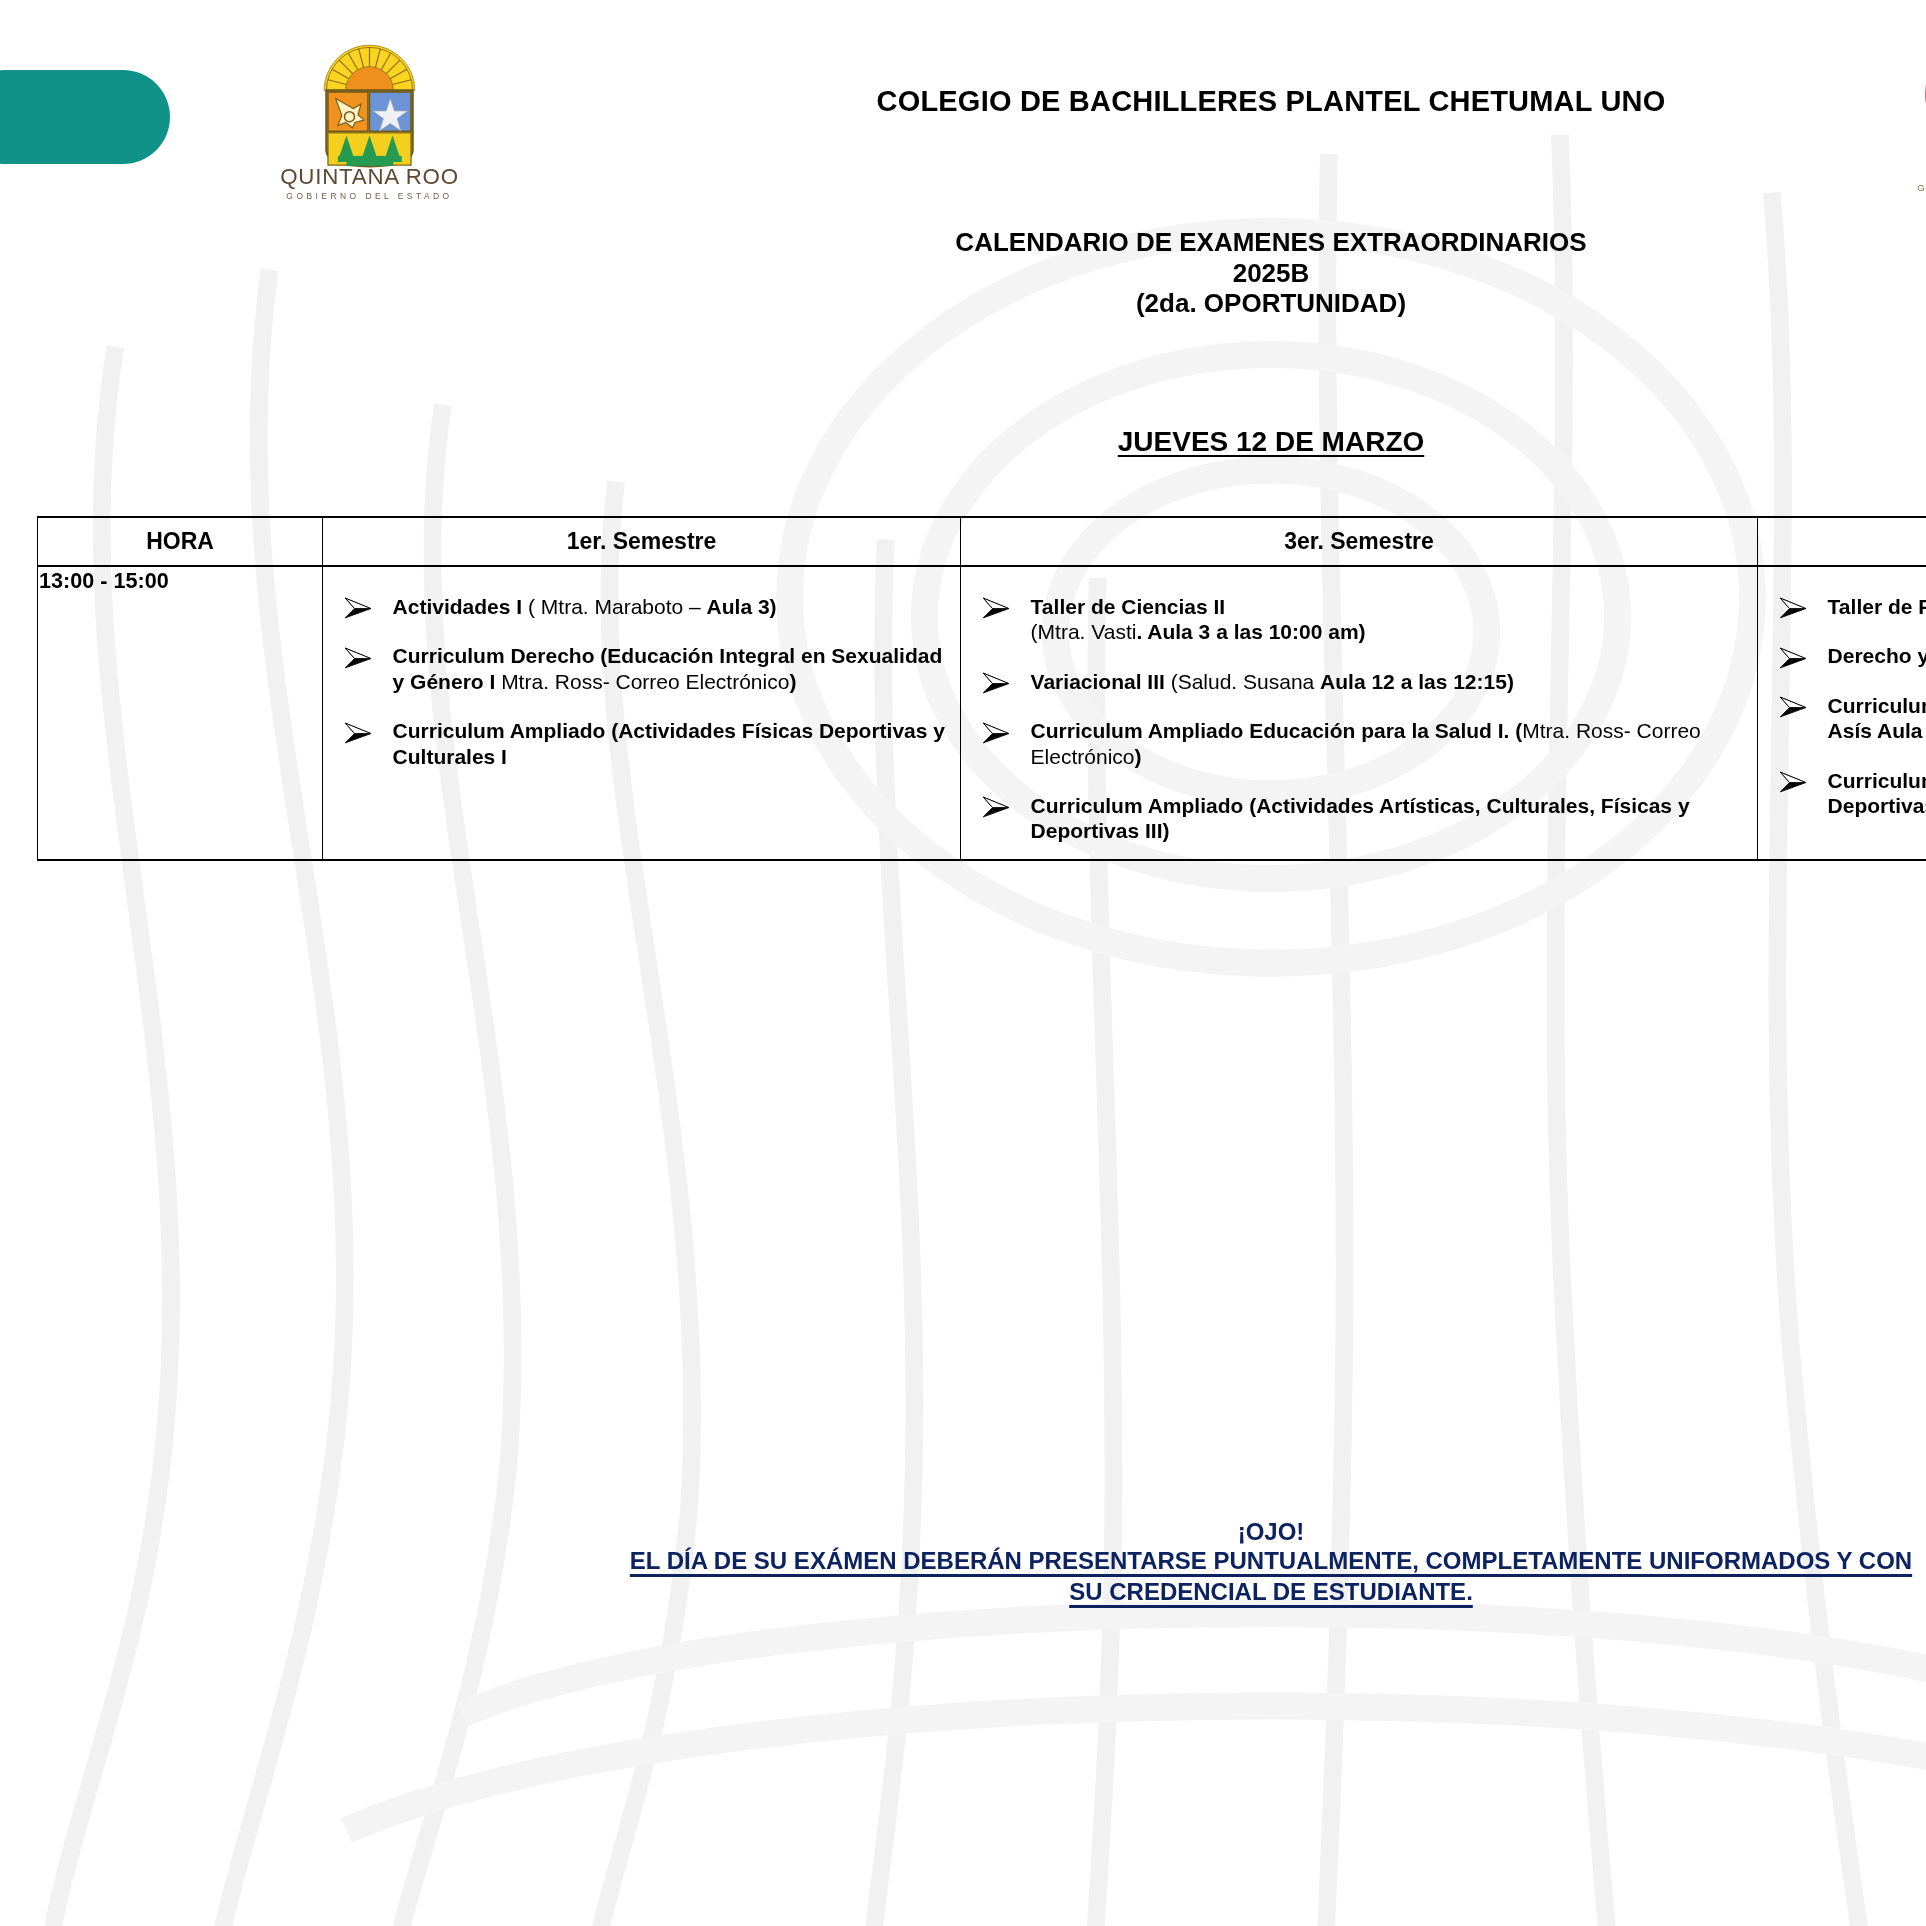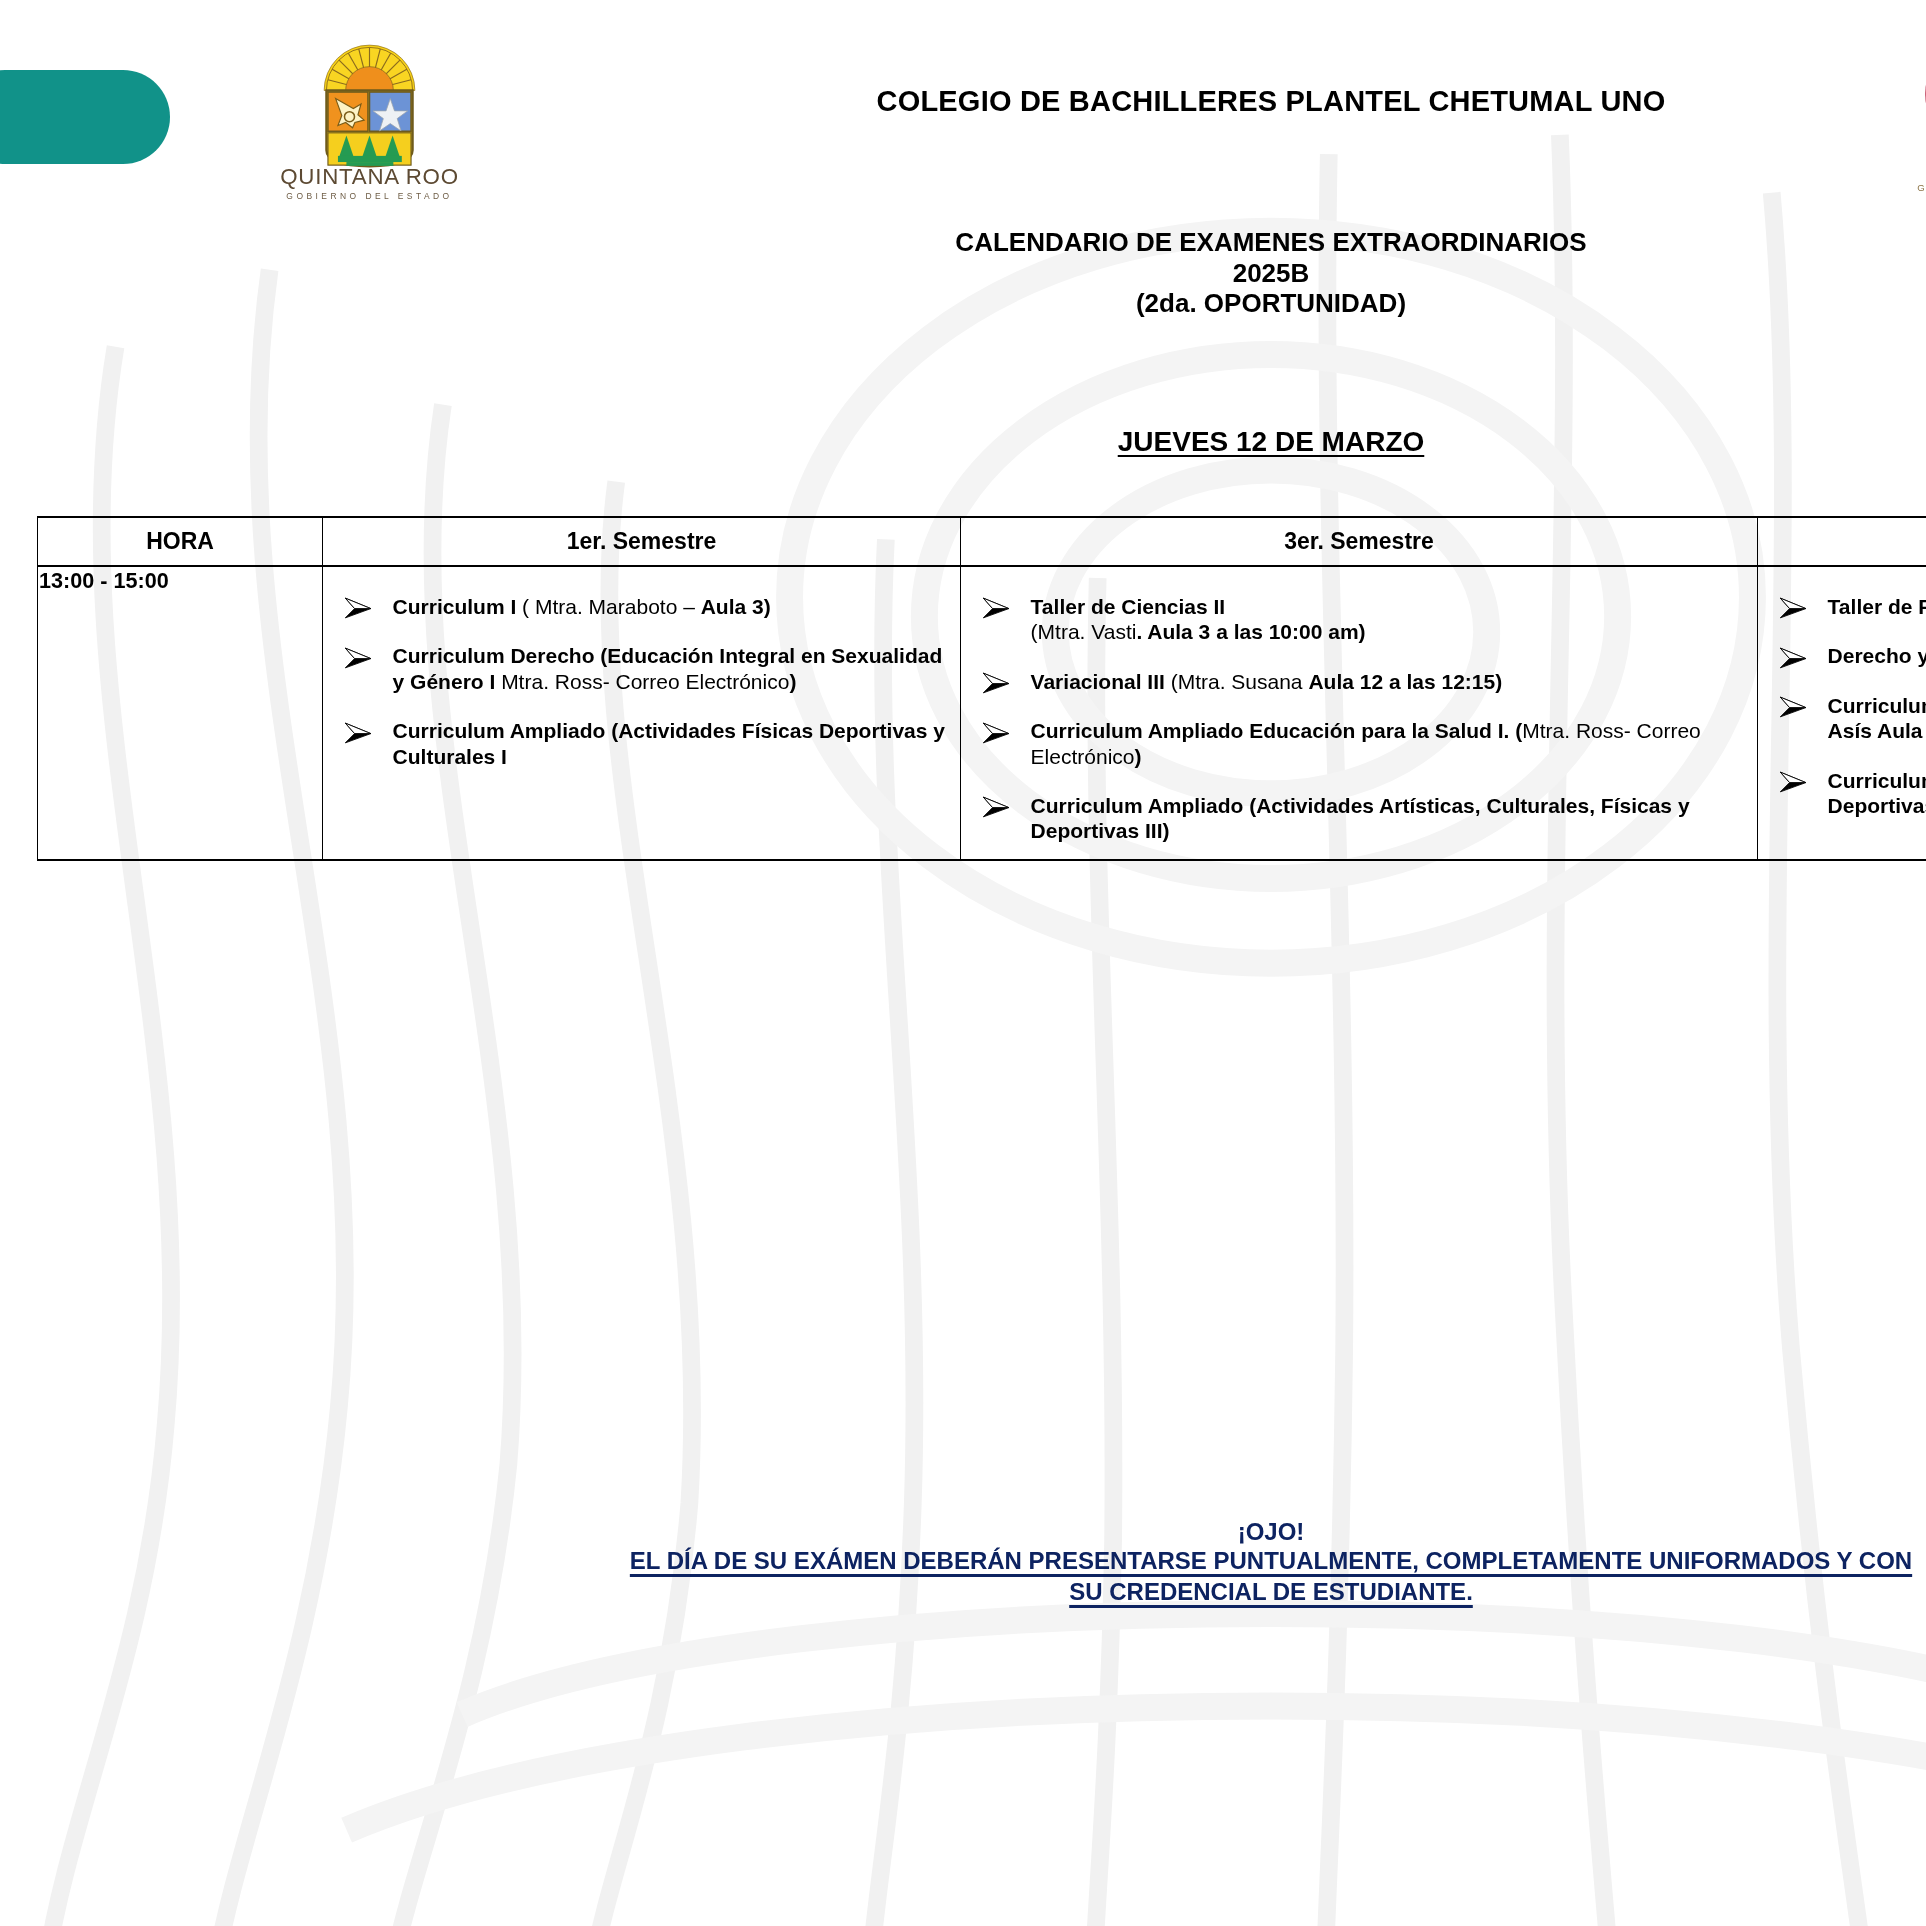--- a/index.html
+++ b/index.html
@@ -221,41 +221,41 @@
     </tr>
   </thead>
   <tbody>
     <tr>
       <td class="hora-cell">13:00 - 15:00</td>
       <td class="subject-cell">
         <ul class="subject-list">
             <li><svg class="arrow-bullet" viewBox="0 0 100 80">
                 <polygon points="8,6 96,42 8,74 40,42" fill="#000" stroke="#000" stroke-width="3" stroke-linejoin="round"></polygon>
                 <polygon points="8,6 96,42 40,42" fill="#fff" stroke="#000" stroke-width="3" stroke-linejoin="round"></polygon>
-              </svg><span class="b">Curriculum I</span><span class="n"> ( Mtra. Maraboto – </span><span class="b">Aula 3)</span></li>
+              </svg><span class="b">Actividades I</span><span class="n"> ( Mtra. Maraboto – </span><span class="b">Aula 3)</span></li>
             <li><svg class="arrow-bullet" viewBox="0 0 100 80">
                 <polygon points="8,6 96,42 8,74 40,42" fill="#000" stroke="#000" stroke-width="3" stroke-linejoin="round"></polygon>
                 <polygon points="8,6 96,42 40,42" fill="#fff" stroke="#000" stroke-width="3" stroke-linejoin="round"></polygon>
               </svg><span class="b">Curriculum Derecho (Educación Integral en Sexualidad y Género I</span><span class="n"> Mtra. Ross- Correo Electrónico</span><span class="b">)</span></li>
             <li><svg class="arrow-bullet" viewBox="0 0 100 80">
                 <polygon points="8,6 96,42 8,74 40,42" fill="#000" stroke="#000" stroke-width="3" stroke-linejoin="round"></polygon>
                 <polygon points="8,6 96,42 40,42" fill="#fff" stroke="#000" stroke-width="3" stroke-linejoin="round"></polygon>
               </svg><span class="b">Curriculum Ampliado (Actividades Físicas Deportivas y Culturales I</span></li>
           </ul>
       </td>
       <td class="subject-cell">
         <ul class="subject-list">
             <li><svg class="arrow-bullet" viewBox="0 0 100 80">
                 <polygon points="8,6 96,42 8,74 40,42" fill="#000" stroke="#000" stroke-width="3" stroke-linejoin="round"></polygon>
                 <polygon points="8,6 96,42 40,42" fill="#fff" stroke="#000" stroke-width="3" stroke-linejoin="round"></polygon>
               </svg><span class="b">Taller de Ciencias II</span><span class="n"><br> (Mtra. Vasti</span><span class="b">. Aula 3 a las 10:00 am)</span></li>
             <li><svg class="arrow-bullet" viewBox="0 0 100 80">
                 <polygon points="8,6 96,42 8,74 40,42" fill="#000" stroke="#000" stroke-width="3" stroke-linejoin="round"></polygon>
                 <polygon points="8,6 96,42 40,42" fill="#fff" stroke="#000" stroke-width="3" stroke-linejoin="round"></polygon>
-              </svg><span class="b">Variacional III</span><span class="n"> (Mtra. Susana </span><span class="b">Aula 12 a las 12:15)</span></li>
+              </svg><span class="b">Variacional III</span><span class="n"> (Salud. Susana </span><span class="b">Aula 12 a las 12:15)</span></li>
             <li><svg class="arrow-bullet" viewBox="0 0 100 80">
                 <polygon points="8,6 96,42 8,74 40,42" fill="#000" stroke="#000" stroke-width="3" stroke-linejoin="round"></polygon>
                 <polygon points="8,6 96,42 40,42" fill="#fff" stroke="#000" stroke-width="3" stroke-linejoin="round"></polygon>
               </svg><span class="b">Curriculum Ampliado Educación para la Salud I. (</span><span class="n">Mtra. Ross- Correo Electrónico</span><span class="b">)</span></li>
             <li><svg class="arrow-bullet" viewBox="0 0 100 80">
                 <polygon points="8,6 96,42 8,74 40,42" fill="#000" stroke="#000" stroke-width="3" stroke-linejoin="round"></polygon>
                 <polygon points="8,6 96,42 40,42" fill="#fff" stroke="#000" stroke-width="3" stroke-linejoin="round"></polygon>
               </svg><span class="b">Curriculum Ampliado (Actividades Artísticas, Culturales, Físicas y Deportivas III)</span></li>
           </ul>
       </td>

